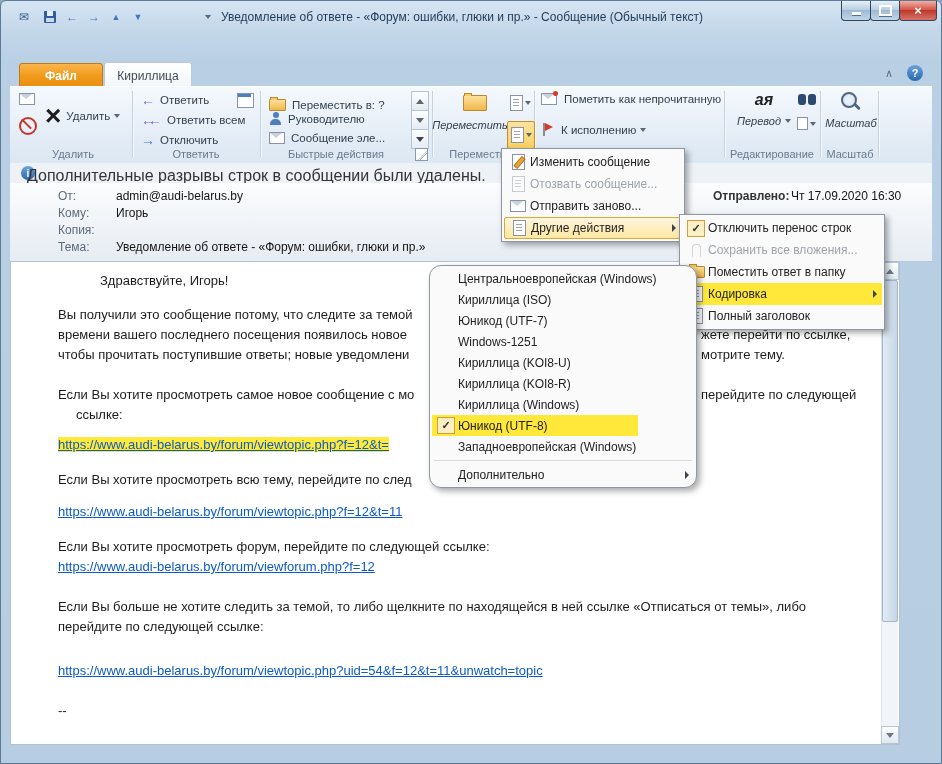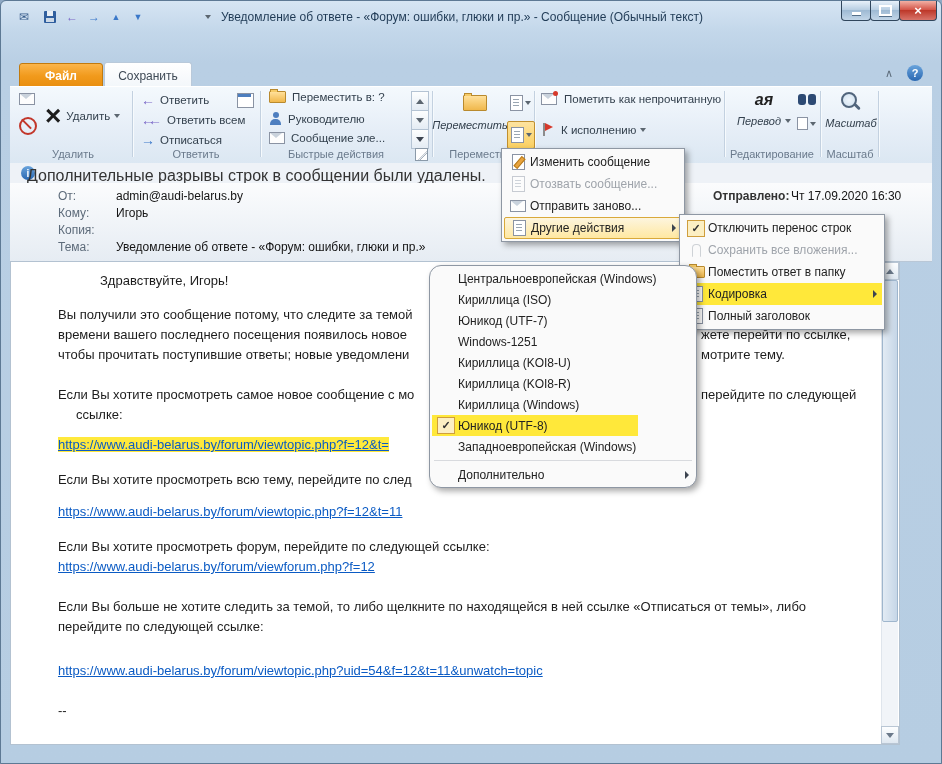--- a/index.html
+++ b/index.html
@@ -140,21 +140,21 @@
       <span style="width:9px;height:7px;border:2px solid #fff;box-shadow:0 1px 0 #55708a;"></span>
     </div>
   <div class="wb close" style="left:898px;width:36px;color:#fff;font-weight:bold;font-size:13px;">
       <span>×</span>
     </div>
 
   <div class="tab tab-file">
       <span>Файл</span>
     </div>
   <div class="tab tab-msg">
-      <span>Сохранить</span>
+      <span>Кириллица</span>
     </div>
   <span class="abs" style="left:884px;top:66px;font-size:11px;color:#5c6b7a;">∧</span>
   <span class="abs ic-help" style="left:906px;top:64px;">
       <span>?</span>
     </span>
 
   <div class="abs ribbon"></div>
   <div class="gsep" style="left:131px;"></div>
   <div class="gsep" style="left:259px;"></div>
   <div class="gsep" style="left:431px;"></div>
@@ -180,28 +180,28 @@
     <span class="arrow-glyph" style="color:#7b68c8;margin-right:5px;">←</span>
     <span>Ответить</span>
   </div>
   <div class="rbtn" style="left:140px;top:111px;">
     <span class="arrow-glyph" style="color:#7b68c8;">←</span>
     <span class="arrow-glyph" style="color:#7b68c8;margin-left:-7px;margin-right:5px;">←</span>
     <span>Ответить всем</span>
   </div>
   <div class="rbtn" style="left:140px;top:131px;">
     <span class="arrow-glyph" style="color:#3a78c9;margin-right:5px;">→</span>
-    <span>Отписаться</span>
+    <span>Отключить</span>
   </div>
   <span class="rbtn" style="left:236px;top:92px;">
       <span class="ic ic-cal"></span>
     </span>
   <div class="gtitle" style="left:134px;width:122px;">Ответить</div>
 
-  <div class="rbtn" style="left:268px;top:90px;">
+  <div class="rbtn" style="left:268px;top:98px;">
     <span class="ic ic-folder" style="margin-right:6px;"></span>
     <span>Переместить в: ?</span>
   </div>
   <div class="rbtn" style="left:268px;top:111px;">
     <span class="ic ic-person" style="margin-right:6px;"></span>
     <span>Руководителю</span>
   </div>
   <div class="rbtn" style="left:268px;top:131px;">
     <span class="ic ic-mail" style="margin-right:6px;"></span>
     <span>Сообщение эле...</span>

